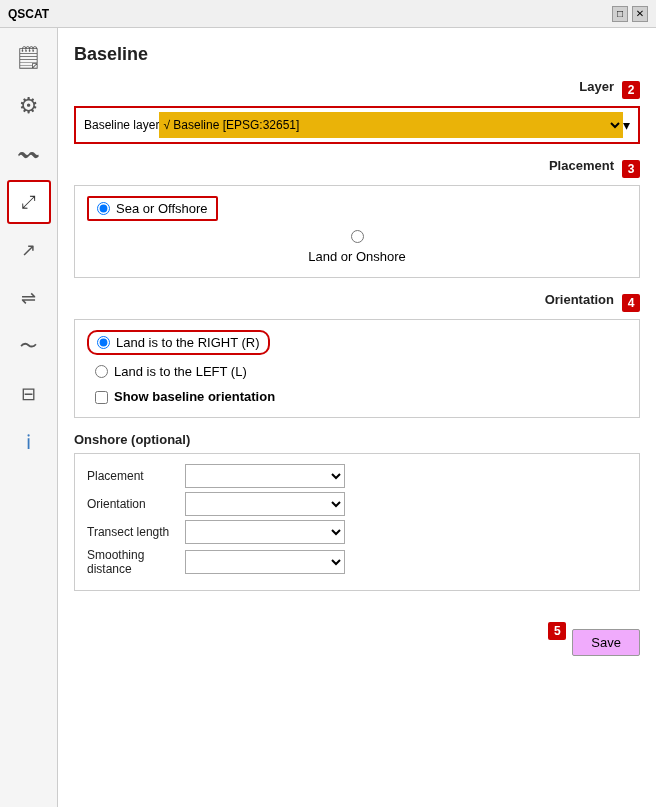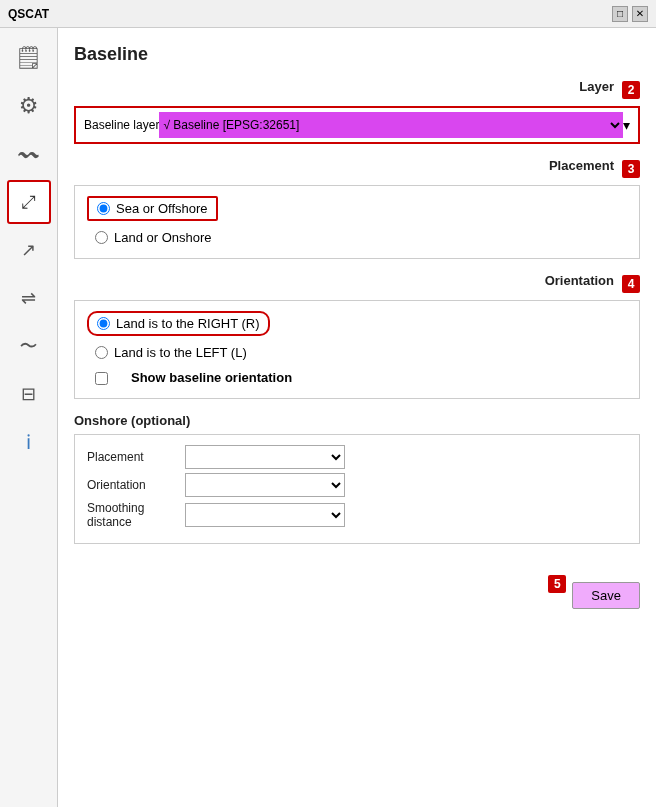--- a/index.html
+++ b/index.html
@@ -200,76 +200,82 @@
   <div class="content">
     <div class="page-title">Baseline</div>
 
     <div class="section">
       <div class="label-with-badge">
         <span class="section-label">Layer</span>
         <span class="red-badge">2</span>
       </div>
       <div style="border: 2px solid #cc0000; padding: 4px 8px; display:flex; align-items:center; background:#fff;">
         <span style="font-size:12px; white-space:nowrap;">Baseline layer</span>
-        <select style="flex:1; height:26px; border:none; font-size:12px; background:#d946ef; outline:none;">
+        <select style="flex:1; height:26px; border:none; font-size:12px; background:#eab308; outline:none;">
           <option value="√  Baseline [EPSG:32651]">√  Baseline [EPSG:32651]</option>
         </select>
         <span style="font-size:14px;">▾</span>
       </div>
     </div>
 
     <div class="section">
       <div class="label-with-badge">
         <span class="section-label">Placement</span>
         <span class="red-badge">3</span>
       </div>
       <div style="border:1px solid #ccc; padding:10px 12px;">
         <div style="display:inline-flex; align-items:center; gap:6px; border:2px solid #cc0000; padding:3px 8px; border-radius:2px; margin-bottom:6px;">
           <input type="radio" name="placement" id="sea-offshore" checked="" style="">
           <label for="sea-offshore" style="font-size:13px;">Sea or Offshore</label>
         </div>
-        <div style="display:flex; align-items:center; gap:6px; padding:3px 8px;">
+        <div style="display:flex; align-items:center; gap:6px; padding:3px 8px;flex-direction:column;">
           <input type="radio" name="placement" id="land-onshore" style="">
           <label for="land-onshore" style="font-size:13px;">Land or Onshore</label>
         </div>
       </div>
     </div>
 
     <div class="section">
       <div class="label-with-badge">
         <span class="section-label">Orientation</span>
         <span class="red-badge">4</span>
       </div>
       <div style="border:1px solid #ccc; padding:10px 12px;">
         <div style="display:inline-flex; align-items:center; gap:6px; border:2px solid #cc0000; padding:3px 8px; border-radius:10px; margin-bottom:6px;">
           <input type="radio" name="orientation" id="land-right" checked="" style="">
           <label for="land-right" style="font-size:13px;">Land is to the RIGHT (R)</label>
         </div>
         <div style="display:flex; align-items:center; gap:6px; padding:3px 8px; margin-bottom:4px;">
           <input type="radio" name="orientation" id="land-left" style="">
           <label for="land-left" style="font-size:13px;">Land is to the LEFT (L)</label>
         </div>
-        <div style="display:flex; align-items:flex-end; gap:23px; padding:3px 8px; margin-top:4px;">
+        <div style="display:flex; align-items:flex-end; gap:6px; padding:3px 8px; margin-top:4px;">
           <input type="checkbox" id="show-baseline" style="">
           <label for="show-baseline" style="font-size:13px; font-weight:bold;">Show baseline orientation</label>
         </div>
       </div>
     </div>
 
     <div class="section">
       <div class="section-label">Onshore (optional)</div>
       <div style="border:1px solid #ccc; padding:10px 12px;">
         <div class="field-row">
           <span class="field-label">Placement</span>
           <select class="field-select">
             <option value=""></option>
           </select>
         </div>
         <div class="field-row">
           <span class="field-label">Orientation</span>
+          <select class="field-select">
+            <option value=""></option>
+          </select>
+        </div>
+        <div class="field-row">
+          <span class="field-label">Transect length</span>
           <select class="field-select">
             <option value=""></option>
           </select>
         </div>
         <div class="field-row">
           <span class="field-label">Smoothing distance</span>
           <select class="field-select">
             <option value=""></option>
           </select>
         </div>

